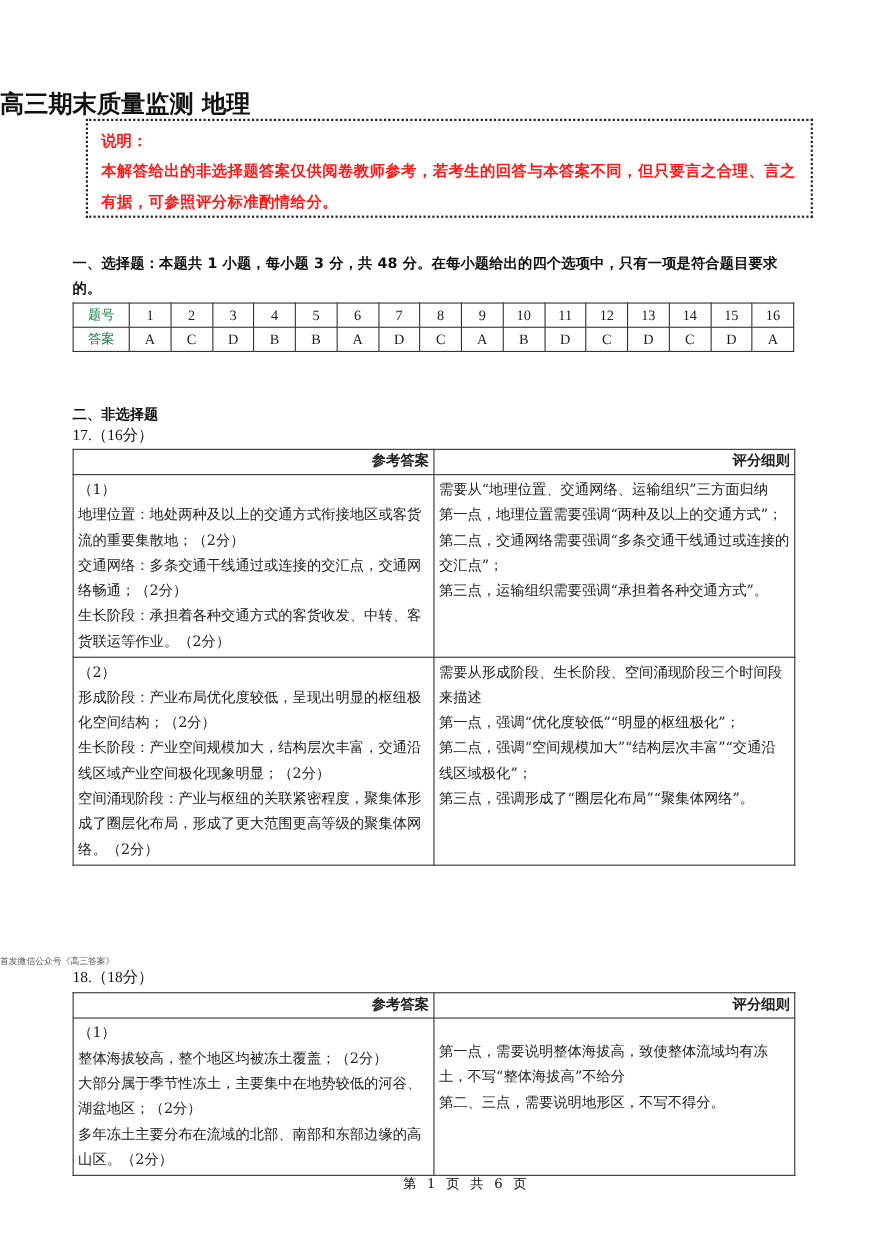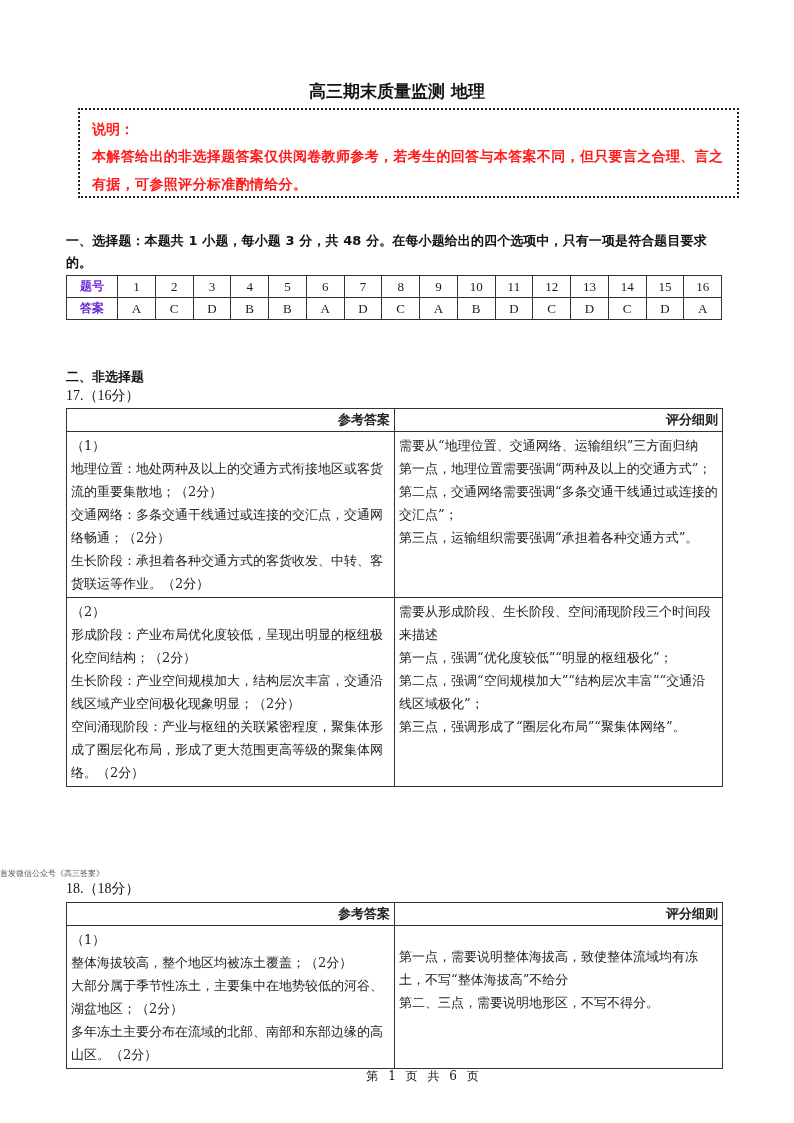--- a/index.html
+++ b/index.html
@@ -2,23 +2,23 @@
 <html><head>
 <meta charset="utf-8">
 <style>
   html, body { margin: 0; padding: 0; background: #ffffff; }
   body {
     width: 794px; height: 1123px; position: relative; overflow: hidden;
     font-family: "DejaVu Serif", "Liberation Serif", serif;
     color: #1a1a1a;
   }
   .page-title {
-    position: absolute; top: 80px; left: 0; width: 794px; text-align: center;
-    font-family: "DejaVu Sans", "Liberation Sans", sans-serif;
-    font-weight: bold; font-size: 17px; color: #111;
+    position: absolute; top: 80px; left: 0; width: 794px; text-align: left;
+    font-family: "DejaVu Sans", "Liberation Sans", sans-serif;
+    font-weight: bold; font-size: 22px; color: #111;
   }
   .notice-box {
     position: absolute; left: 78px; top: 108px; width: 661px; height: 90px;
     border: 2px dotted #222; box-sizing: border-box;
     padding: 6px 10px 0 12px;
     font-family: "DejaVu Sans", "Liberation Sans", sans-serif;
     font-weight: bold; color: #ff1a1a; font-size: 14px;
   }
   .notice-title { line-height: 26px; }
   .notice-body { line-height: 28px; letter-spacing: 0.35px; }
@@ -31,21 +31,21 @@
   .mc-intro { top: 230px; width: 660px; line-height: 22px; letter-spacing: 0.1px; }
 
   table.mc-table {
     position: absolute; left: 66px; top: 275px; width: 656px;
     border-collapse: collapse; table-layout: fixed;
     font-family: "Liberation Serif", "DejaVu Serif", serif; font-size: 13px;
   }
   table.mc-table td {
     border: 1px solid #333; height: 21px; text-align: center; padding: 0;
   }
-  table.mc-table td.row-head { width: 50px; font-family: "DejaVu Sans", sans-serif; font-size: 12px; color: #6d28d9; font-weight: bold; }
+  table.mc-table td.row-head { width: 50px; font-family: "DejaVu Sans", sans-serif; font-size: 12px; color: #15803d; }
 
   .q-label {
     position: absolute; left: 66px;
     font-family: "Liberation Serif", "DejaVu Serif", serif; font-size: 14px; color: #111;
   }
 
   table.ans-table {
     position: absolute; left: 66px; width: 656px;
     border-collapse: collapse; table-layout: fixed;
     font-size: 13px; color: #222;

